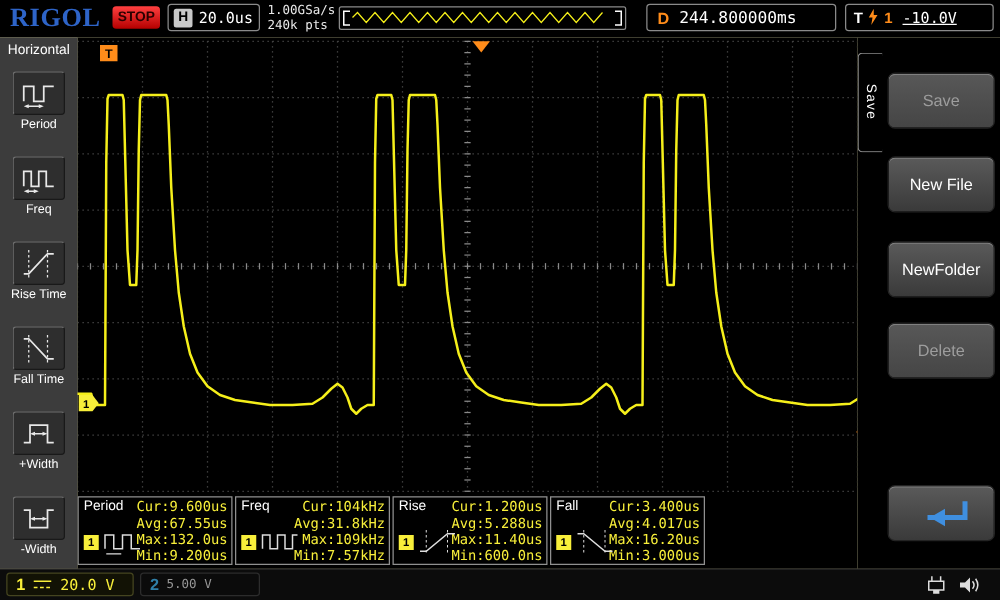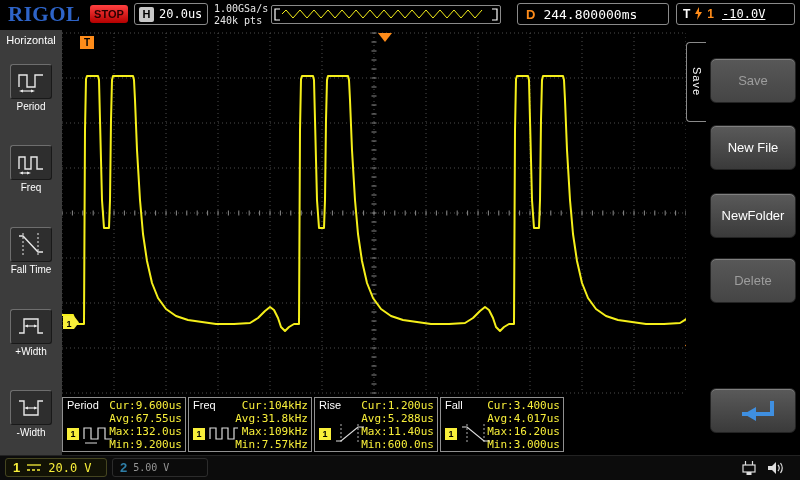--- a/index.html
+++ b/index.html
@@ -123,20 +123,30 @@
         <svg width="30" height="26" viewBox="0 0 30 26">
           <path d="M3,19 L3,7 L9,7 L9,19 L15,19 L15,7 L21,7 L21,19 L27,19" fill="none" stroke="#e8e8e8" stroke-width="1.4"></path>
           <line x1="5" y1="23" x2="13" y2="23" stroke="#e8e8e8" stroke-width="1.2"></line>
           <polygon points="3,23 7,21.4 7,24.6" fill="#e8e8e8"></polygon>
           <polygon points="15,23 11,21.4 11,24.6" fill="#e8e8e8"></polygon>
         </svg>
       </div>
       <div class="leftlabel">Freq</div>
     </div>
 
+    <div class="leftitem">
+      <div class="iconbox">
+        <svg width="30" height="26" viewBox="0 0 30 26">
+          <line x1="7" y1="2" x2="7" y2="24" stroke="#e8e8e8" stroke-width="1" stroke-dasharray="2,2"></line>
+          <line x1="22" y1="2" x2="22" y2="24" stroke="#e8e8e8" stroke-width="1" stroke-dasharray="2,2"></line>
+          <path d="M3,21 L7,21 L22,5 L27,5" fill="none" stroke="#e8e8e8" stroke-width="1.4"></path>
+        </svg>
+      </div>
+      <div class="leftlabel">Rise Time</div>
+    </div>
 
     <div class="leftitem">
       <div class="iconbox">
         <svg width="30" height="26" viewBox="0 0 30 26">
           <line x1="7" y1="2" x2="7" y2="24" stroke="#e8e8e8" stroke-width="1" stroke-dasharray="2,2"></line>
           <line x1="22" y1="2" x2="22" y2="24" stroke="#e8e8e8" stroke-width="1" stroke-dasharray="2,2"></line>
           <path d="M3,5 L7,5 L22,21 L27,21" fill="none" stroke="#e8e8e8" stroke-width="1.4"></path>
         </svg>
       </div>
       <div class="leftlabel">Fall Time</div>

